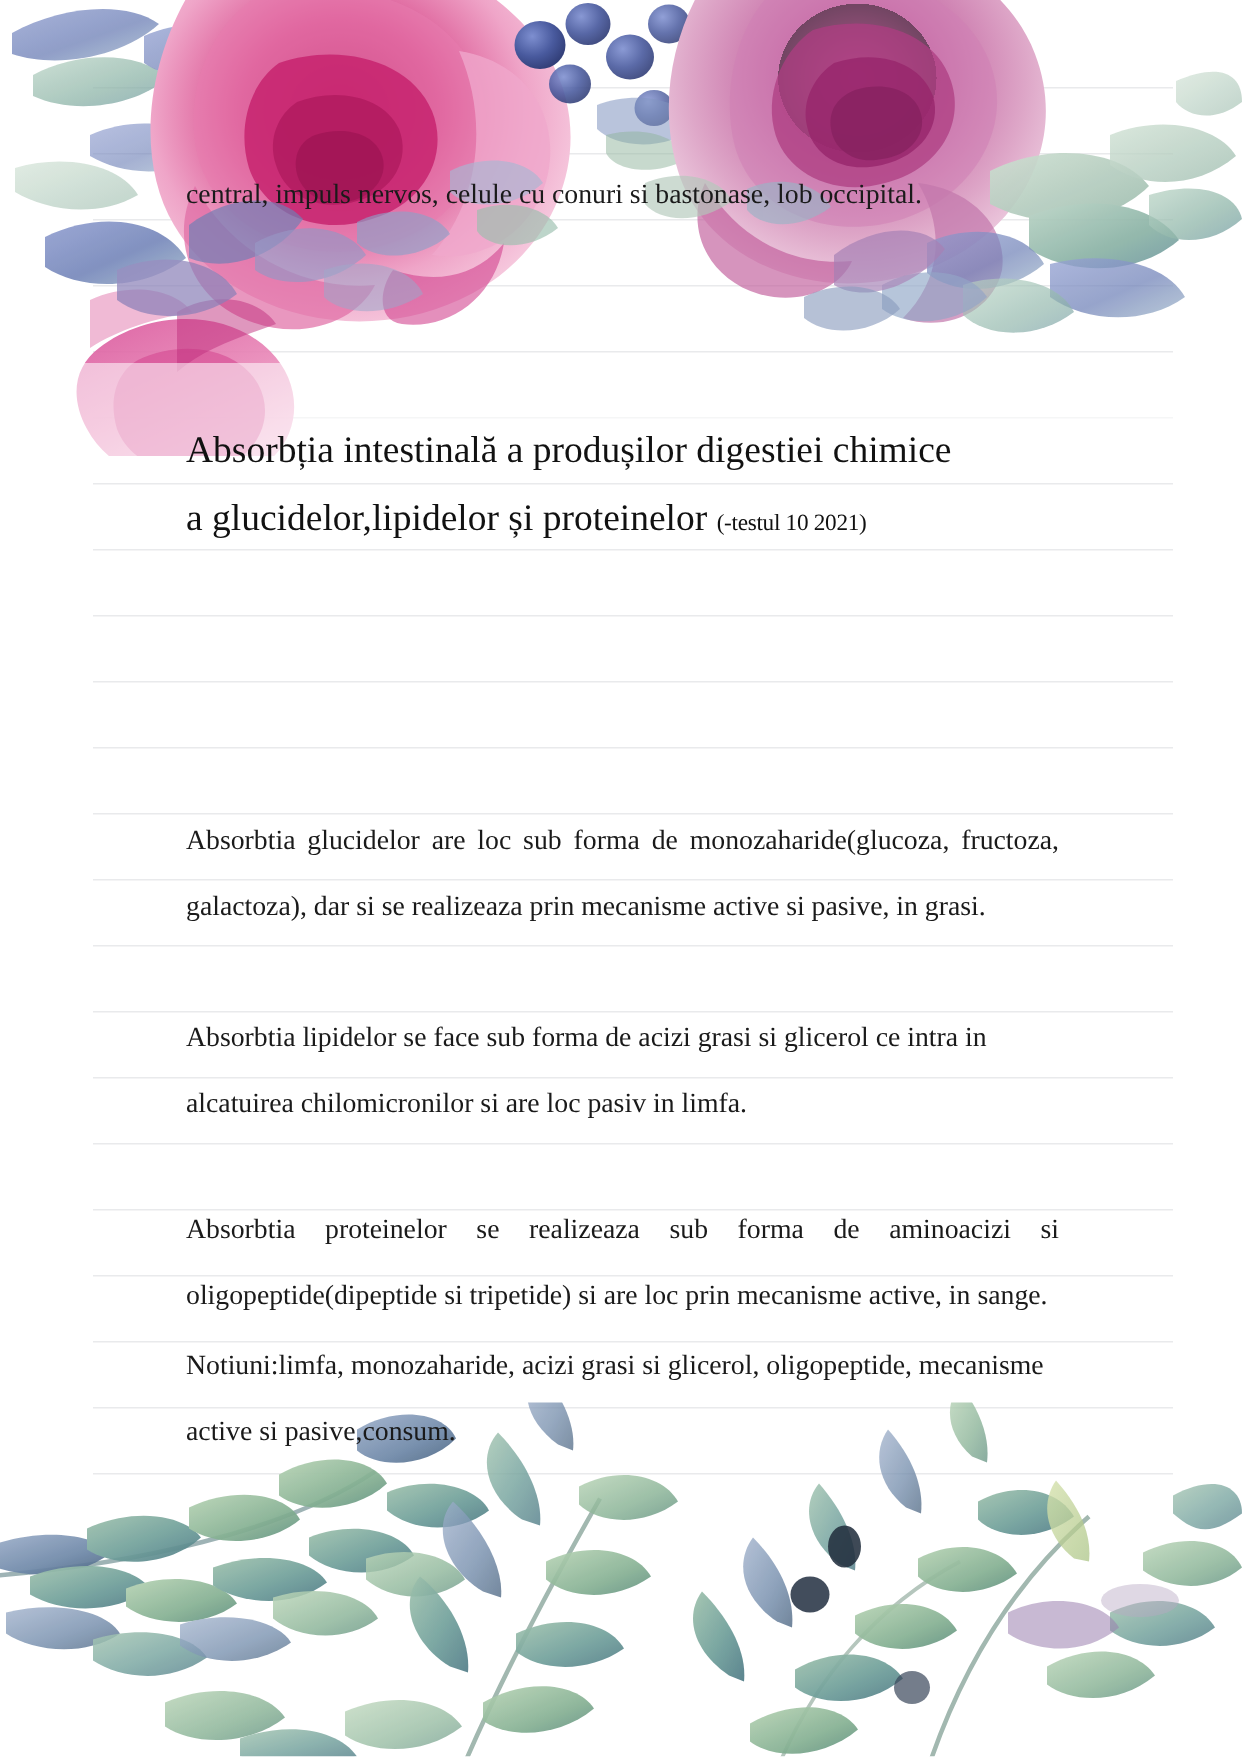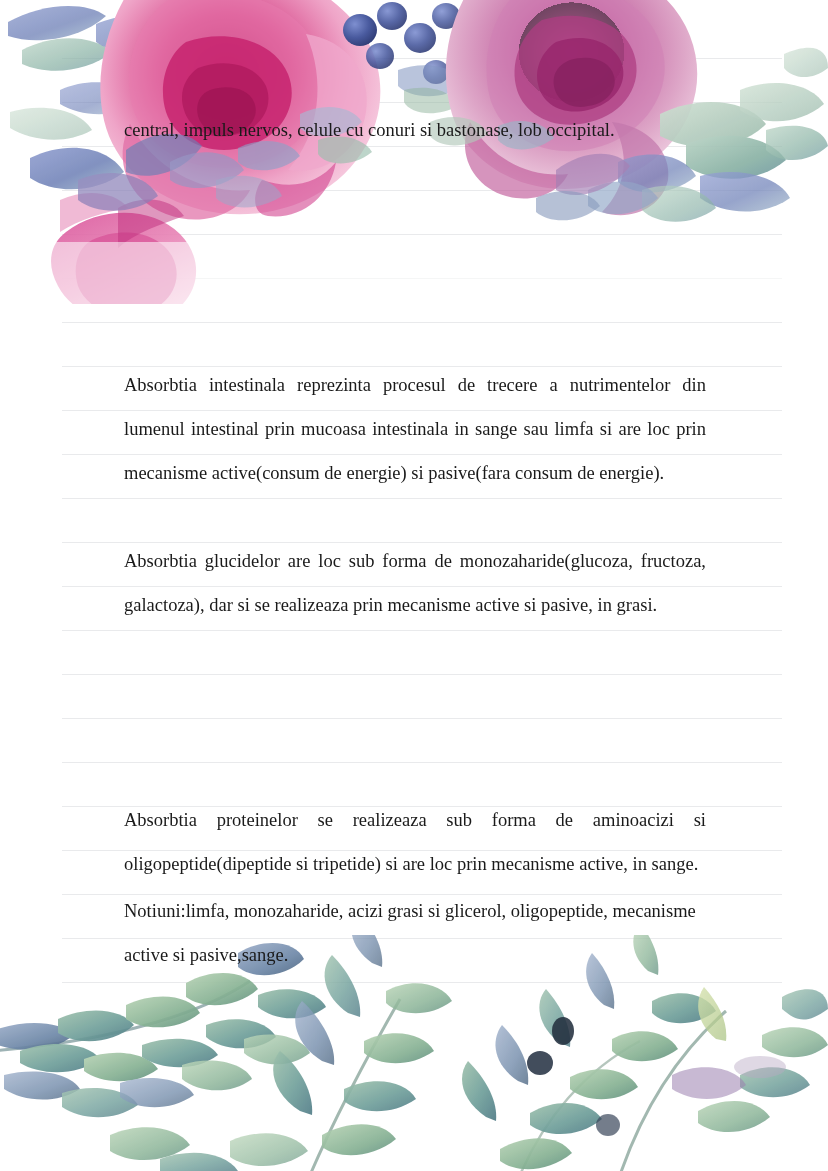--- a/index.html
+++ b/index.html
@@ -340,24 +340,30 @@
         <path d="M160 224 C192 212 226 218 238 236 C210 240 176 240 160 236 Z" fill="url(#fLeafA)"></path>
         <path d="M230 206 C262 192 296 198 308 216 C282 236 248 234 230 222 Z" fill="url(#fLeafB)" opacity="0.85"></path>
       </g>
     </svg>
   </div>
 
   <div class="textlayer">
 
     <div class="para p-cont">central, impuls nervos, celule cu conuri si bastonase, lob occipital.</div>
 
-
-    <div class="para p-intro">Absorbtia intestinala reprezinta procesul de trecere a nutrimentelor din lumenul intestinal prin mucoasa intestinala in sange sau limfa si are loc prin mecanisme active(consum de energie) si pasive(fara consum de energie).</div>
+    <div class="heading p-head">
+      <span>Absorbția intestinală a produșilor digestiei chimice</span>
+      <br>
+      <span>a glucidelor,lipidelor și proteinelor</span>
+      <span class="tag">(-testul 10 2021)</span>
+    </div>
+
 
     <div class="para p-gluc">Absorbtia glucidelor are loc sub forma de monozaharide(glucoza, fructoza, galactoza), dar si se realizeaza prin mecanisme active si pasive, in grasi.</div>
 
+    <div class="para p-lip last-left">Absorbtia lipidelor se face sub forma de acizi grasi si glicerol ce intra in alcatuirea chilomicronilor si are loc pasiv in limfa.</div>
 
     <div class="para p-prot">Absorbtia proteinelor   se realizeaza sub forma de aminoacizi si oligopeptide(dipeptide si tripetide) si are loc prin mecanisme active, in sange.</div>
 
-    <div class="para p-not last-left">Notiuni:limfa, monozaharide, acizi grasi si glicerol, oligopeptide, mecanisme active si pasive,sange.</div>
+    <div class="para p-not last-left">Notiuni:limfa, monozaharide, acizi grasi si glicerol, oligopeptide, mecanisme active si pasive,consum.</div>
 
   </div>
 </div>
 
 </body></html>

